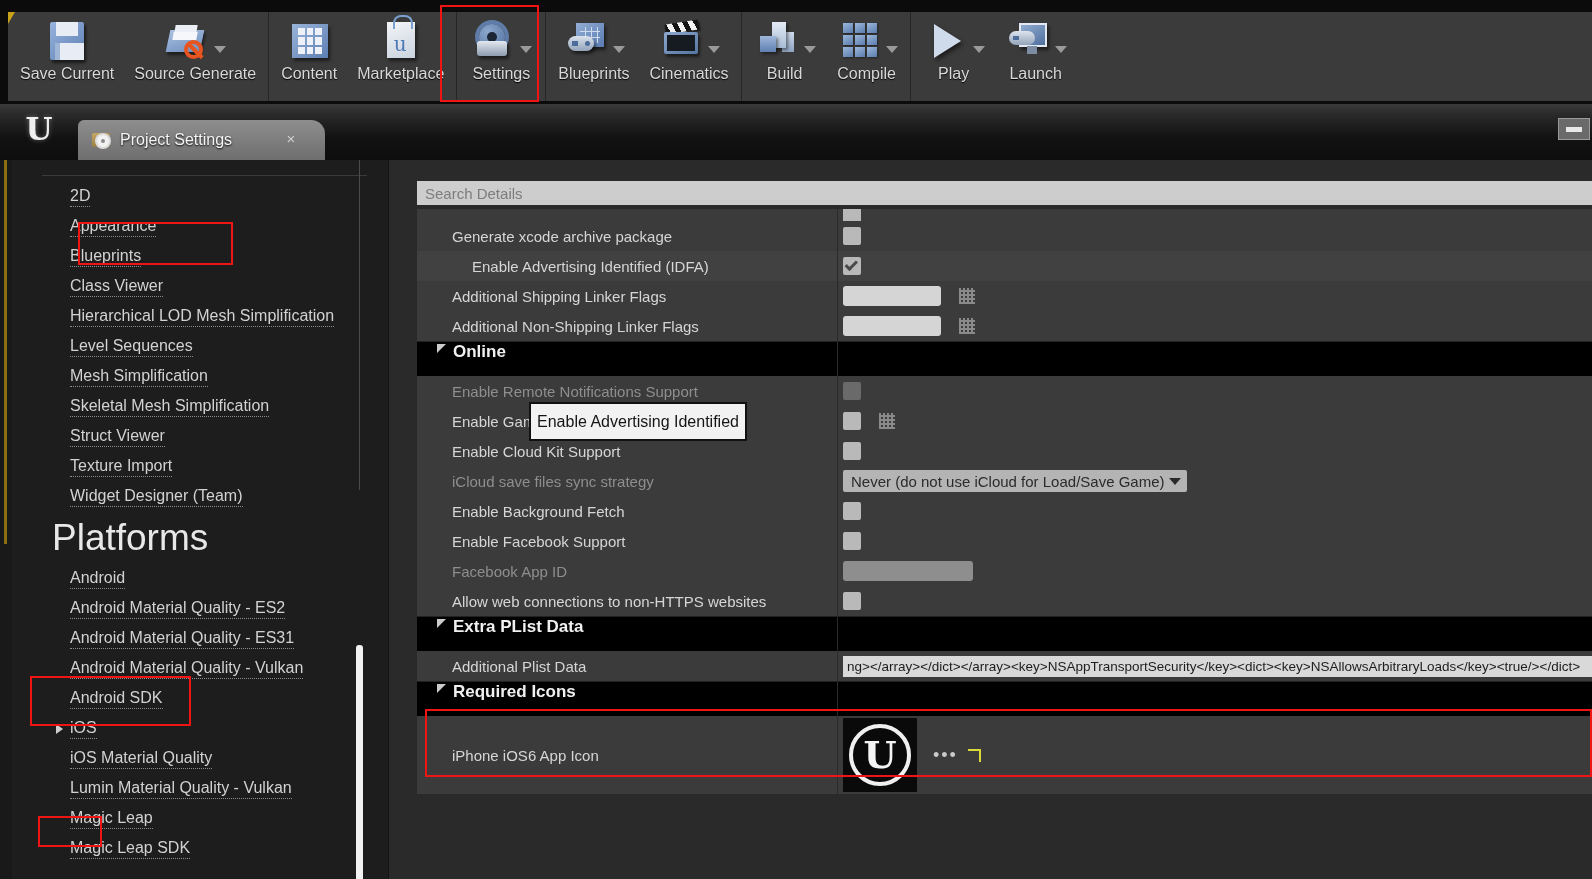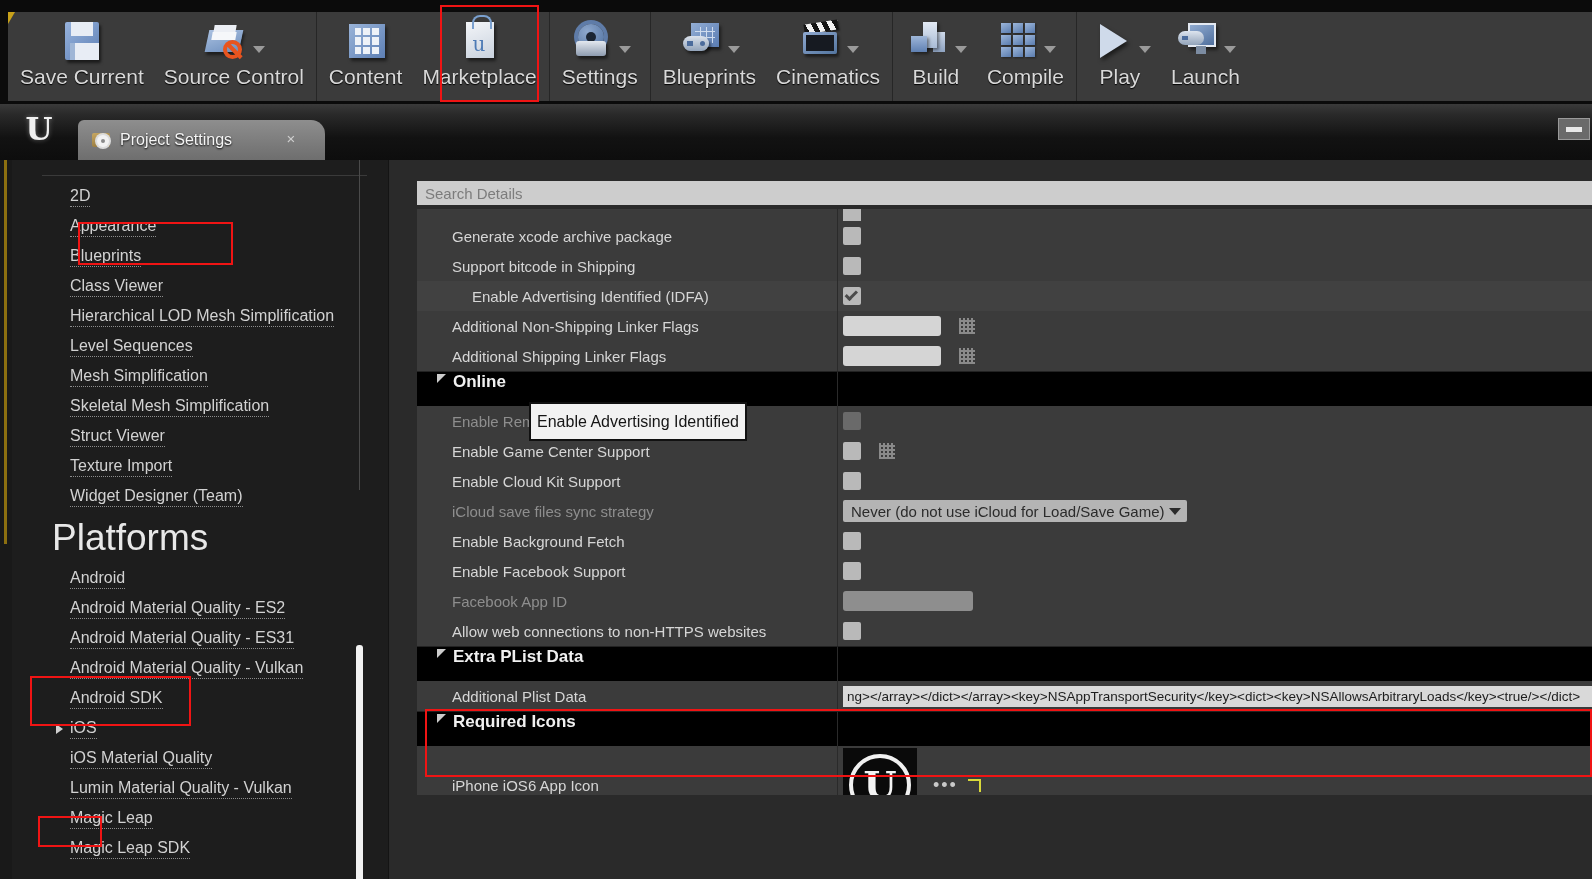--- a/index.html
+++ b/index.html
@@ -35,21 +35,21 @@
     position: relative;
     display: flex; flex-direction: column; align-items: center;
     justify-content: flex-start;
     padding: 6px 10px 0 10px;
     min-width: 58px;
     cursor: pointer;
   }
   .tb-icon-row { display: flex; align-items: center; }
   .tb-ico { width: 46px; height: 46px; position: relative; }
   .tb-label {
-    color: #d9d9d9; font-size: 21px; margin-top: 1px;
+    color: #d9d9d9; font-size: 16px; margin-top: 1px;
     text-shadow: 0 1px 1px #000; white-space: nowrap;
   }
   .tb-caret {
     width: 0; height: 0; margin-left: 4px; margin-top: 16px;
     border-left: 6px solid transparent; border-right: 6px solid transparent;
     border-top: 7px solid #9a9a9a; cursor: pointer;
   }
   .tb-highlight {
     position: absolute; border: 2px solid #f01414; pointer-events: none;
   }
@@ -338,21 +338,21 @@
           <div class="tb-ico">
             <div class="ico-src">
                 <div class="f1"></div>
                 <div class="p1"></div>
                 <div class="p2"></div>
                 <div class="ban"></div>
               </div>
           </div>
           <div class="tb-caret"></div>
         </div>
-        <div class="tb-label">Source Control</div>
+        <div class="tb-label">Source Generate</div>
       </div>
     </div>
 
     <div class="tb-group">
       <div class="tb-item">
         <div class="tb-icon-row">
             <div class="tb-ico">
           <div class="ico-content">
                 <i></i>
                 <i></i>
@@ -591,46 +591,39 @@
             <div class="cb"></div>
           </div>
         </div>
         <div class="row">
           <div class="row-label">Generate xcode archive package</div>
           <div class="row-sep"></div>
           <div class="row-value">
             <div class="cb"></div>
           </div>
         </div>
-        <div class="row">
-          <div class="row-label">Support bitcode in Shipping</div>
-          <div class="row-sep"></div>
-          <div class="row-value">
-            <div class="cb"></div>
-          </div>
-        </div>
         <div class="row alt">
           <div class="row-label">Enable Advertising Identified (IDFA)</div>
           <div class="row-sep"></div>
           <div class="row-value">
             <div class="cb">
               <span class="tick"></span>
             </div>
           </div>
         </div>
         <div class="row">
-          <div class="row-label">Additional Non-Shipping Linker Flags</div>
+          <div class="row-label">Additional Shipping Linker Flags</div>
           <div class="row-sep"></div>
           <div class="row-value">
             <div class="txtfield"></div>
             <div class="grid-ico"></div>
           </div>
         </div>
         <div class="row">
-          <div class="row-label">Additional Shipping Linker Flags</div>
+          <div class="row-label">Additional Non-Shipping Linker Flags</div>
           <div class="row-sep"></div>
           <div class="row-value">
             <div class="txtfield"></div>
             <div class="grid-ico"></div>
           </div>
         </div>
         <div class="section">
           <span class="tri"></span>
           <span class="stitle">Online</span>
           <div class="row-sep"></div>

